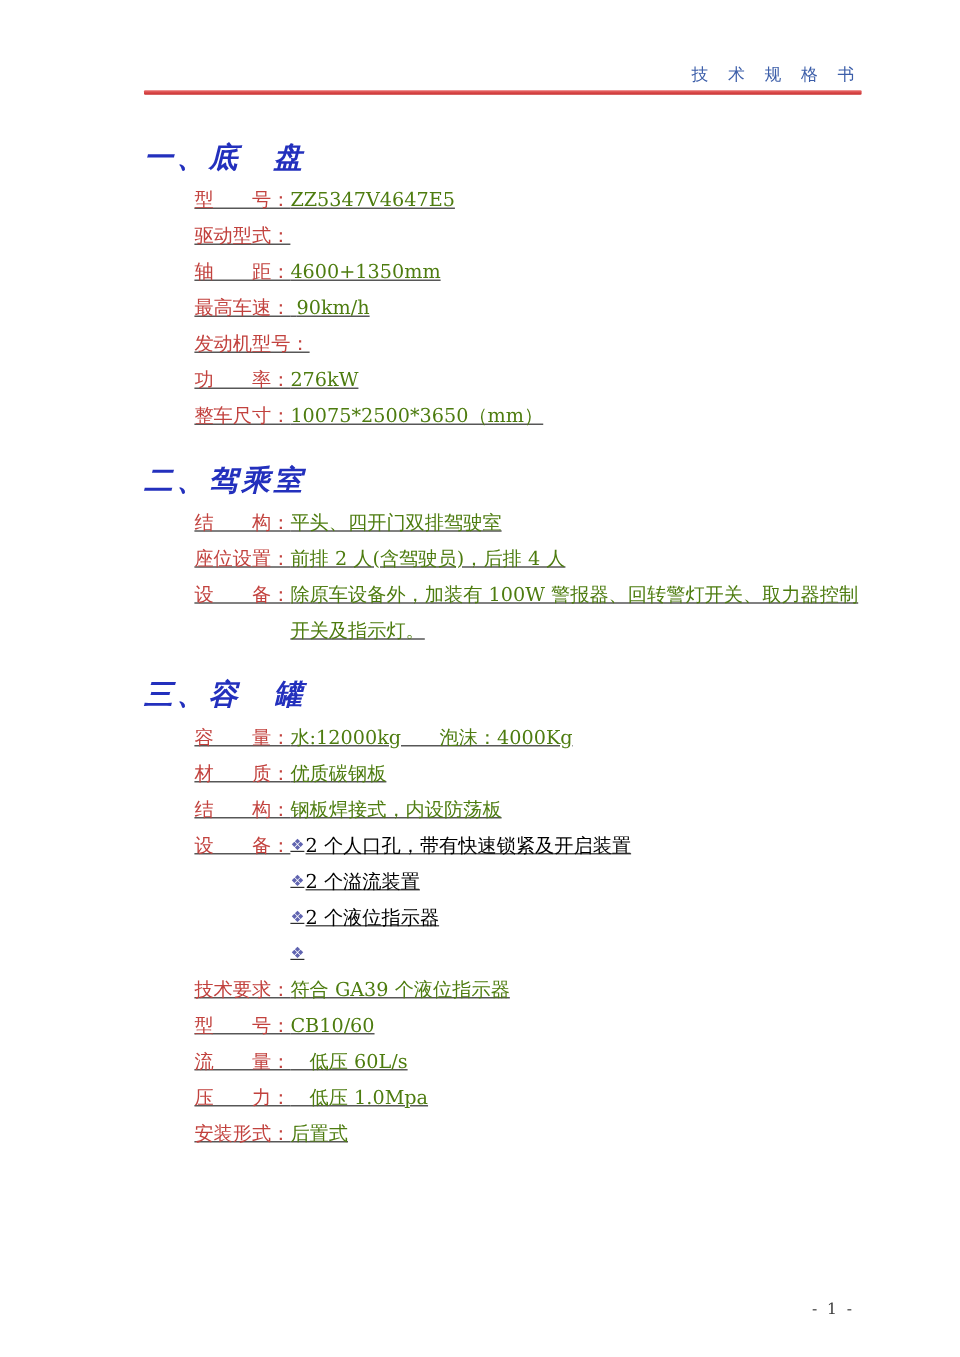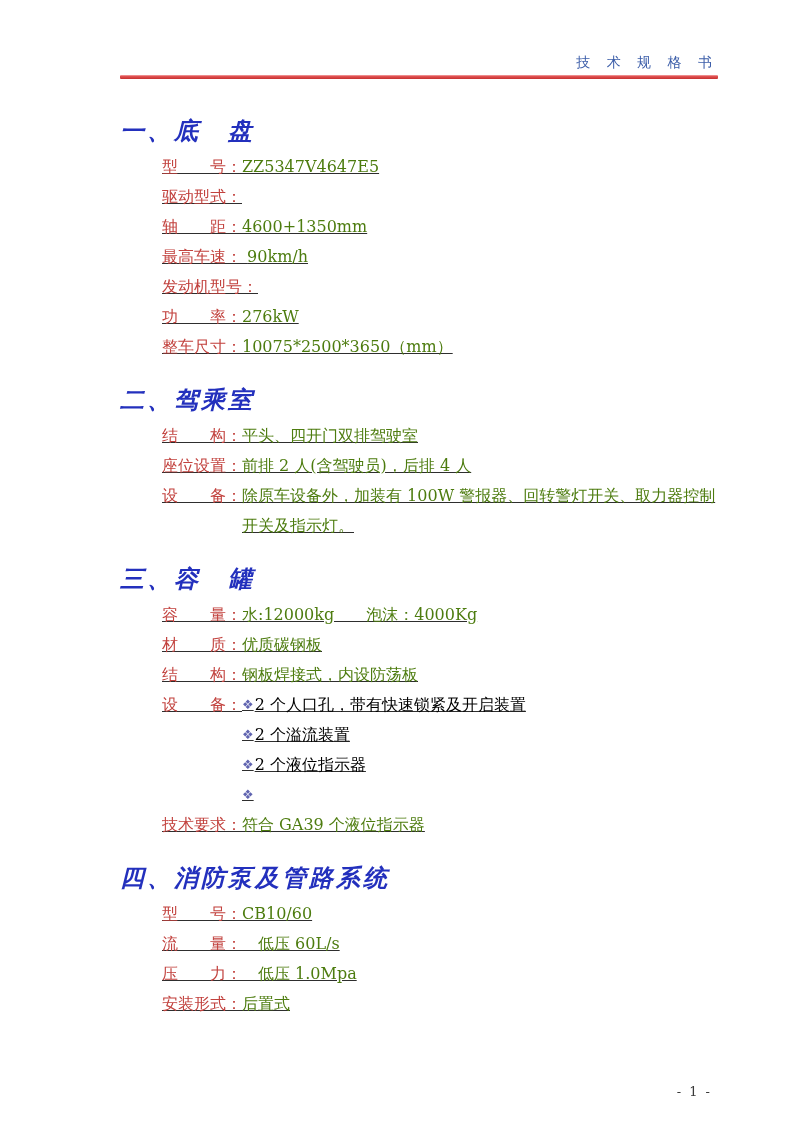--- a/index.html
+++ b/index.html
@@ -176,21 +176,20 @@
         </div>
       </div>
     </div>
     <div class="spec-row">
       <span class="spec-label">技术要求：</span>
       <span class="spec-value">符合 GA39 个液位指示器</span>
     </div>
   </div>
 
   <div class="section">
-    <div class="section-title">四、消防泵及管路系统</div>
     <div class="spec-row">
       <span class="spec-label">型　　号：</span>
       <span class="spec-value">CB10/60</span>
     </div>
     <div class="spec-row">
       <span class="spec-label">流　　量：</span>
       <span class="spec-value">　低压 60L/s</span>
     </div>
     <div class="spec-row">
       <span class="spec-label">压　　力：</span>

